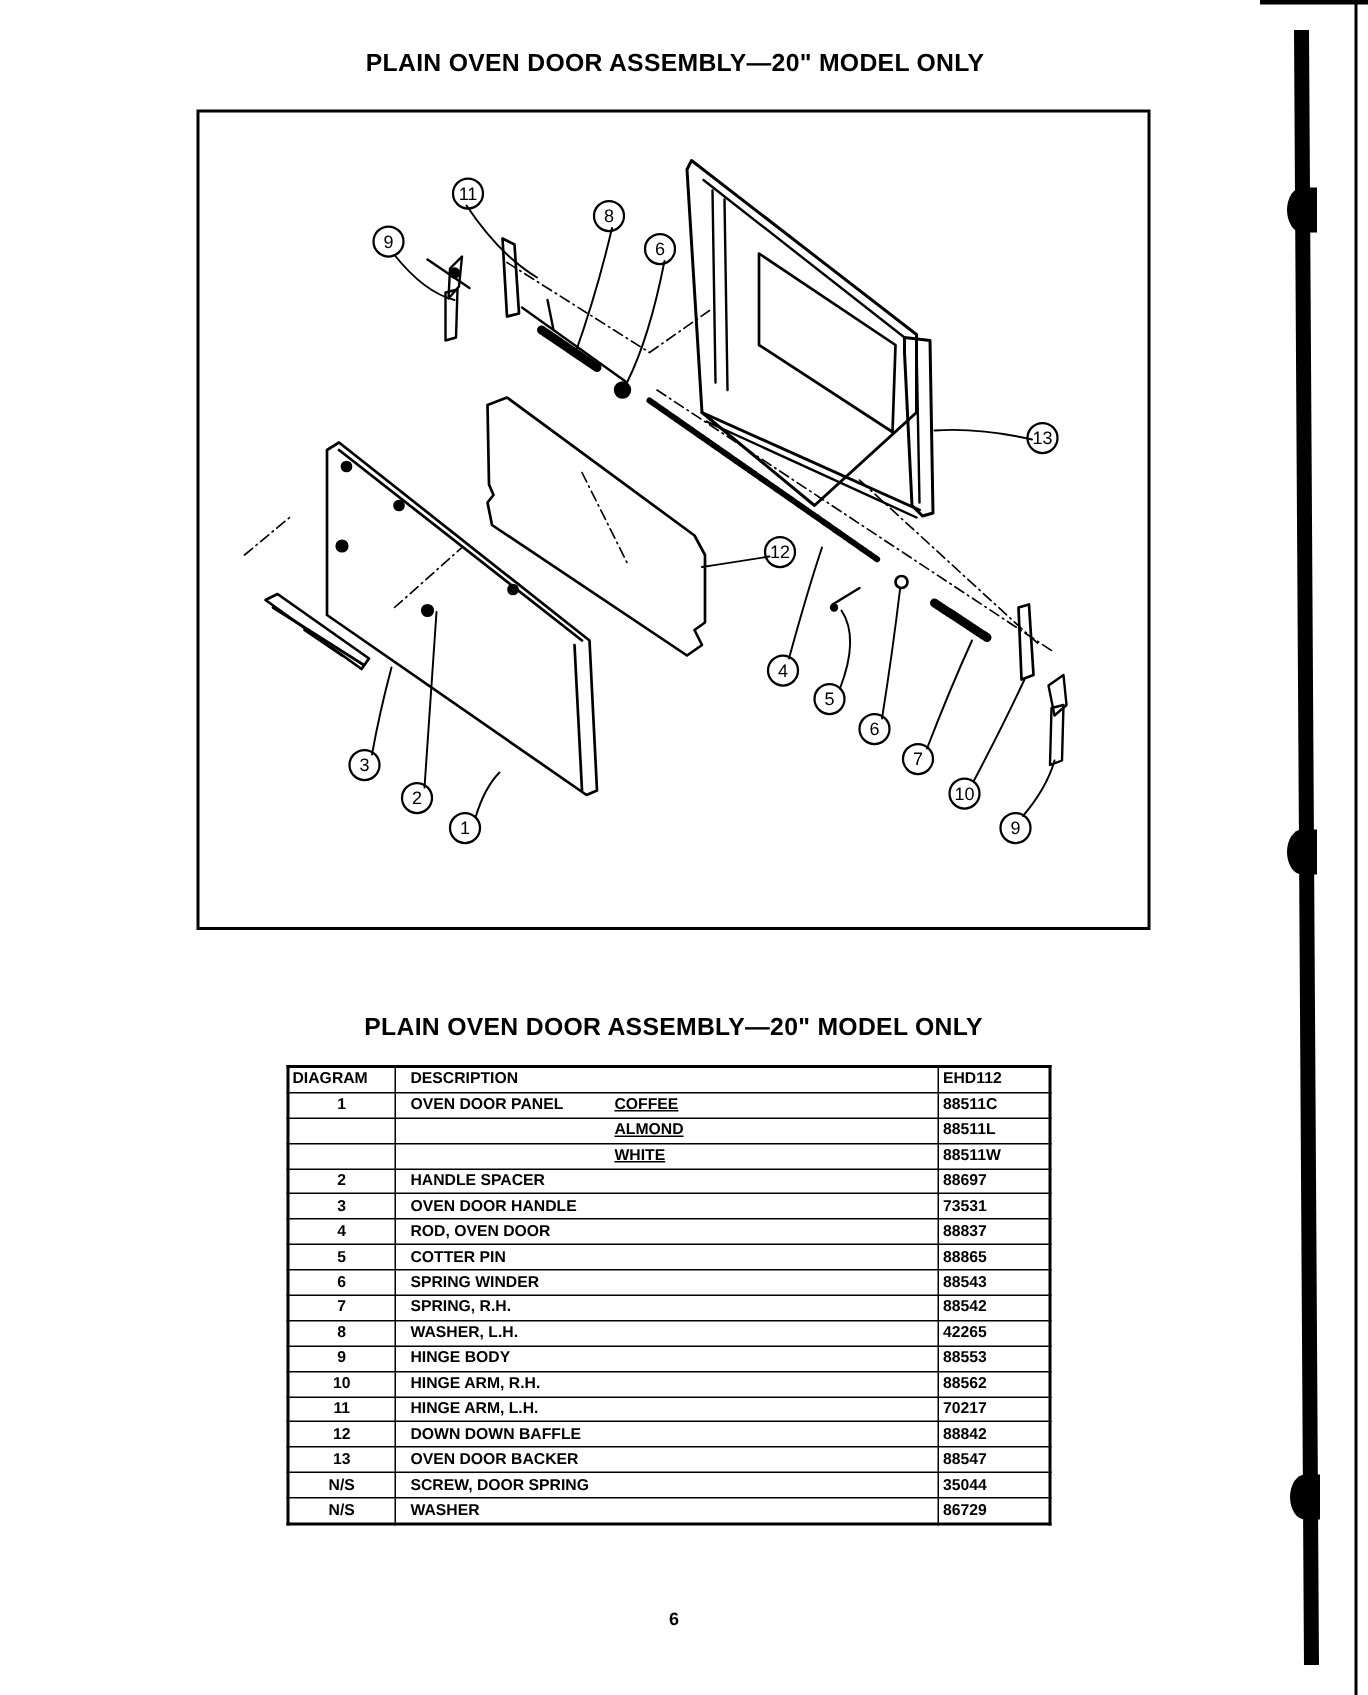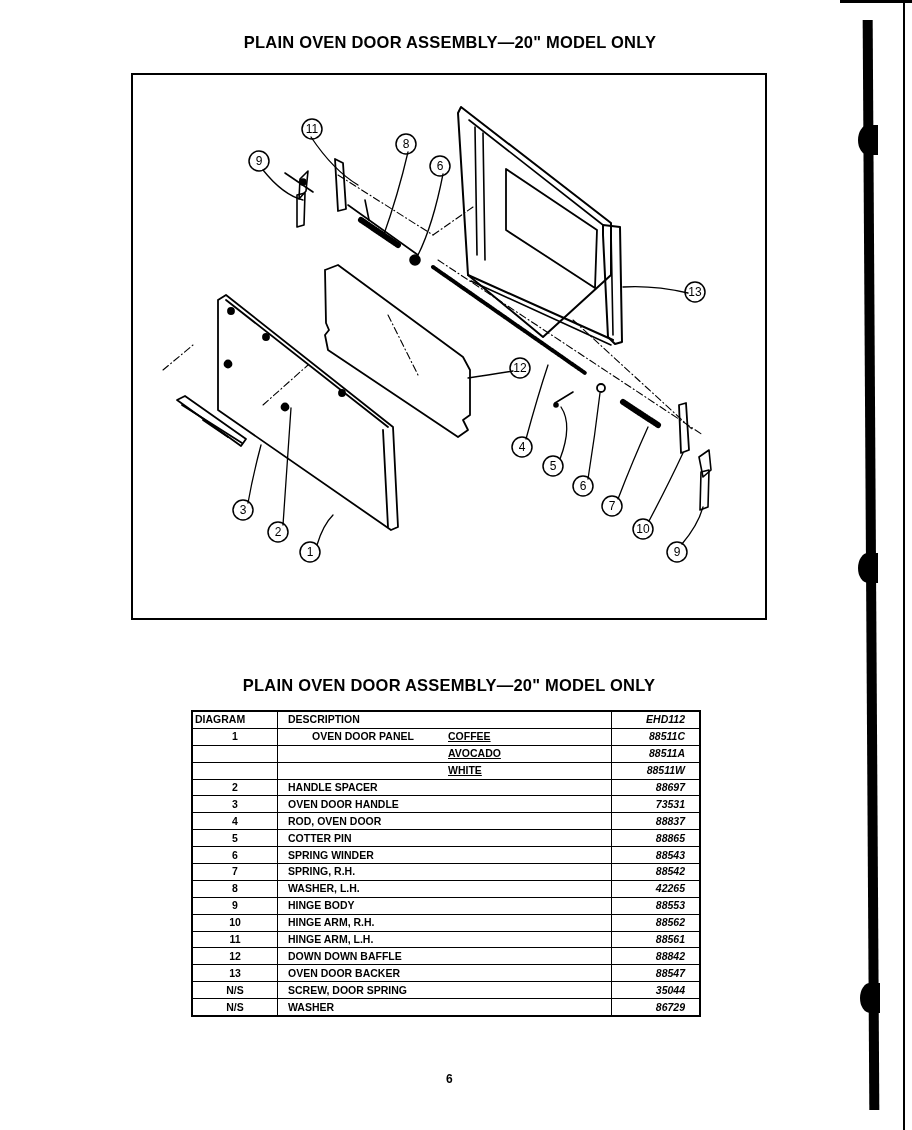--- a/index.html
+++ b/index.html
@@ -2,25 +2,25 @@
 <html><head>
 <meta charset="utf-8">
 <style>
   html, body { margin:0; padding:0; background:#fff; }
   body { width:912px; height:1130px; position:relative; overflow:hidden; font-family:"Liberation Sans", sans-serif; color:#000; }
   .page-title { position:absolute; left:0; width:900px; top:33px; text-align:center; font-weight:bold; font-size:16.5px; letter-spacing:0.2px; }
   .diagram-box { position:absolute; left:131px; top:73px; width:636px; height:547px; border:2px solid #000; box-sizing:border-box; }
   .diagram-box svg { position:absolute; left:0; top:0; }
   .table-title { position:absolute; left:0; width:898px; top:676px; text-align:center; font-weight:bold; font-size:16.5px; letter-spacing:0.2px; }
   table.parts { position:absolute; left:191px; top:710px; border-collapse:collapse; font-size:10.5px; font-weight:bold; width:510px; border:2px solid #000; }
-  table.parts td { border:1px solid #000; height:15.9px; padding:0 14px; line-height:15px; white-space:nowrap; }
+  table.parts td { border:1px solid #000; height:15.9px; padding:0 3px; line-height:15px; white-space:nowrap; }
   td.c-diag { width:64px; text-align:center; border-right:2px solid #000; }
   td.c-desc { width:352px; padding-left:10px !important; }
-  td.c-part { width:68px; text-align:right; border-left:2px solid #000;font-style:italic; }
-  .desc-main { display:inline-block; width:136px;margin-left:24px; }
+  td.c-part { width:68px; text-align:left; border-left:2px solid #000; }
+  .desc-main { display:inline-block; width:136px; }
   .desc-color { display:inline-block;text-decoration:underline; }
   .page-number { position:absolute; left:446px; top:1072px; font-size:12px; font-weight:bold; }
   .binder { position:absolute; left:866px; top:20px; width:10px; height:1090px; background:#000; transform:skewX(0.35deg); }
   .binder-ring { position:absolute; width:20px; height:30px; border-radius:50% 0 0 50%; background:#000; }
   .edge-line { position:absolute; left:903px; top:0; width:2px; height:1130px; background:#000; }
   .edge-top { position:absolute; left:840px; top:0; width:72px; height:3px; background:#000; }
 </style>
 </head>
 <body>
 
@@ -174,22 +174,22 @@
       <td class="c-desc">DESCRIPTION</td>
       <td class="c-part">EHD112</td>
     </tr>
     <tr>
         <td class="c-diag">1</td>
         <td class="c-desc"><span class="desc-main">OVEN DOOR PANEL</span><span class="desc-color">COFFEE</span></td>
         <td class="c-part">88511C</td>
       </tr>
     <tr>
         <td class="c-diag"></td>
-        <td class="c-desc"><span class="desc-main"></span><span class="desc-color">AVOCADO</span></td>
-        <td class="c-part">88511A</td>
+        <td class="c-desc"><span class="desc-main"></span><span class="desc-color">ALMOND</span></td>
+        <td class="c-part">88511L</td>
       </tr>
     <tr>
         <td class="c-diag"></td>
         <td class="c-desc"><span class="desc-main"></span><span class="desc-color">WHITE</span></td>
         <td class="c-part">88511W</td>
       </tr>
     <tr>
         <td class="c-diag">2</td>
         <td class="c-desc"><span>HANDLE SPACER</span></td>
         <td class="c-part">88697</td>
@@ -230,21 +230,21 @@
         <td class="c-part">88553</td>
       </tr>
     <tr>
         <td class="c-diag">10</td>
         <td class="c-desc"><span>HINGE ARM, R.H.</span></td>
         <td class="c-part">88562</td>
       </tr>
     <tr>
         <td class="c-diag">11</td>
         <td class="c-desc"><span>HINGE ARM, L.H.</span></td>
-        <td class="c-part">88561</td>
+        <td class="c-part">70217</td>
       </tr>
     <tr>
         <td class="c-diag">12</td>
         <td class="c-desc"><span>DOWN DOWN BAFFLE</span></td>
         <td class="c-part">88842</td>
       </tr>
     <tr>
         <td class="c-diag">13</td>
         <td class="c-desc"><span>OVEN DOOR BACKER</span></td>
         <td class="c-part">88547</td>

